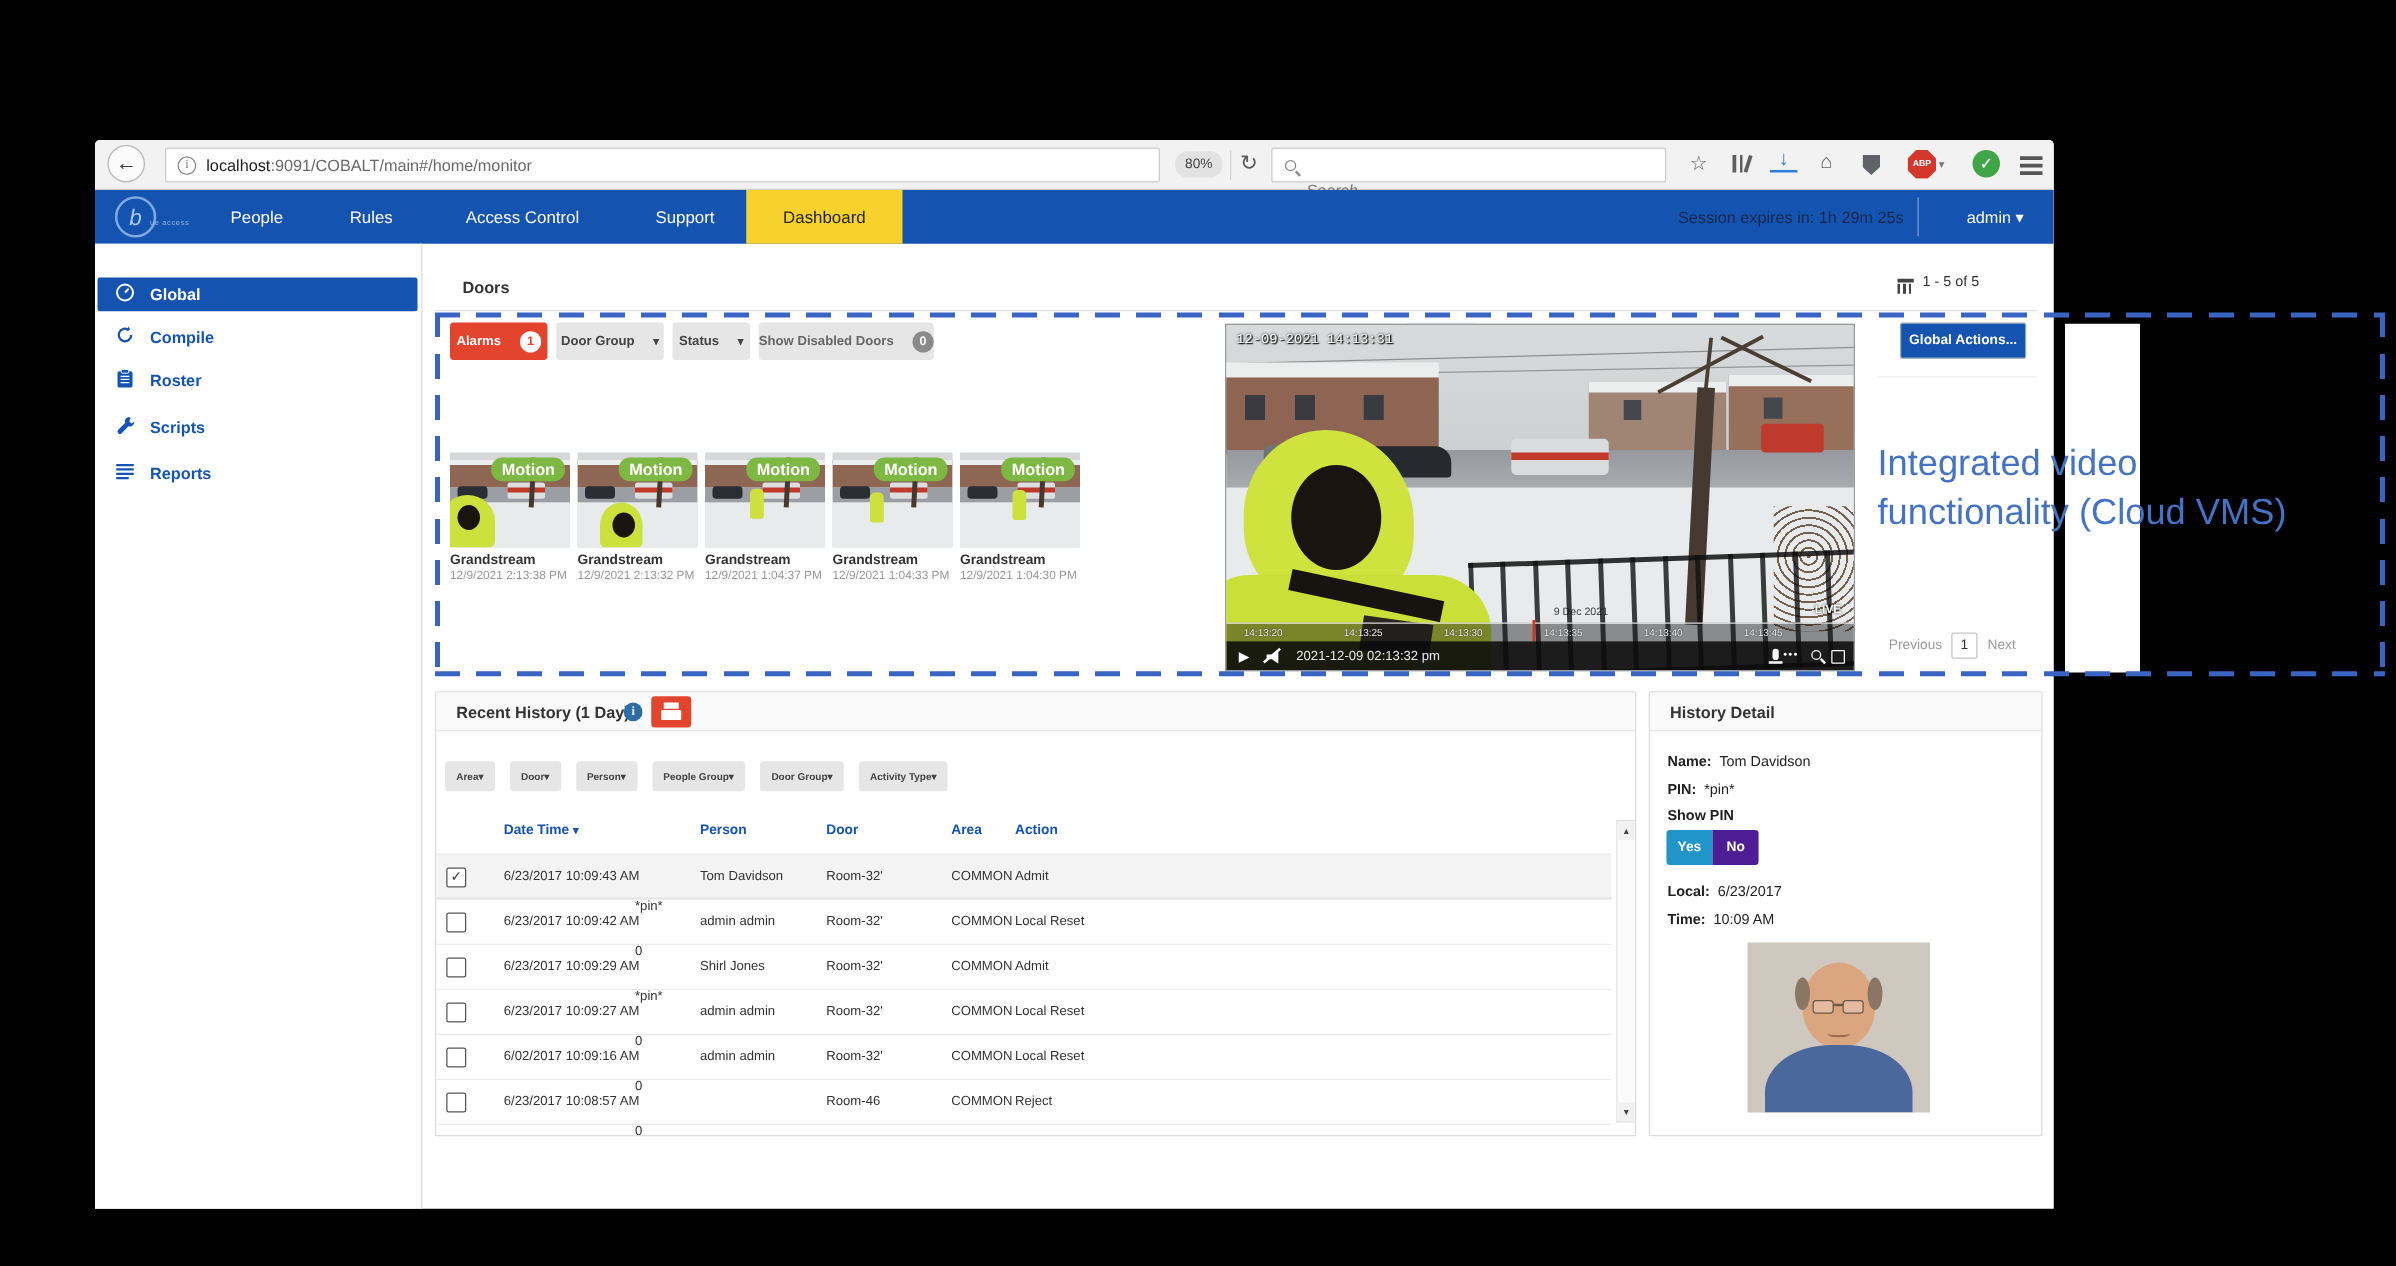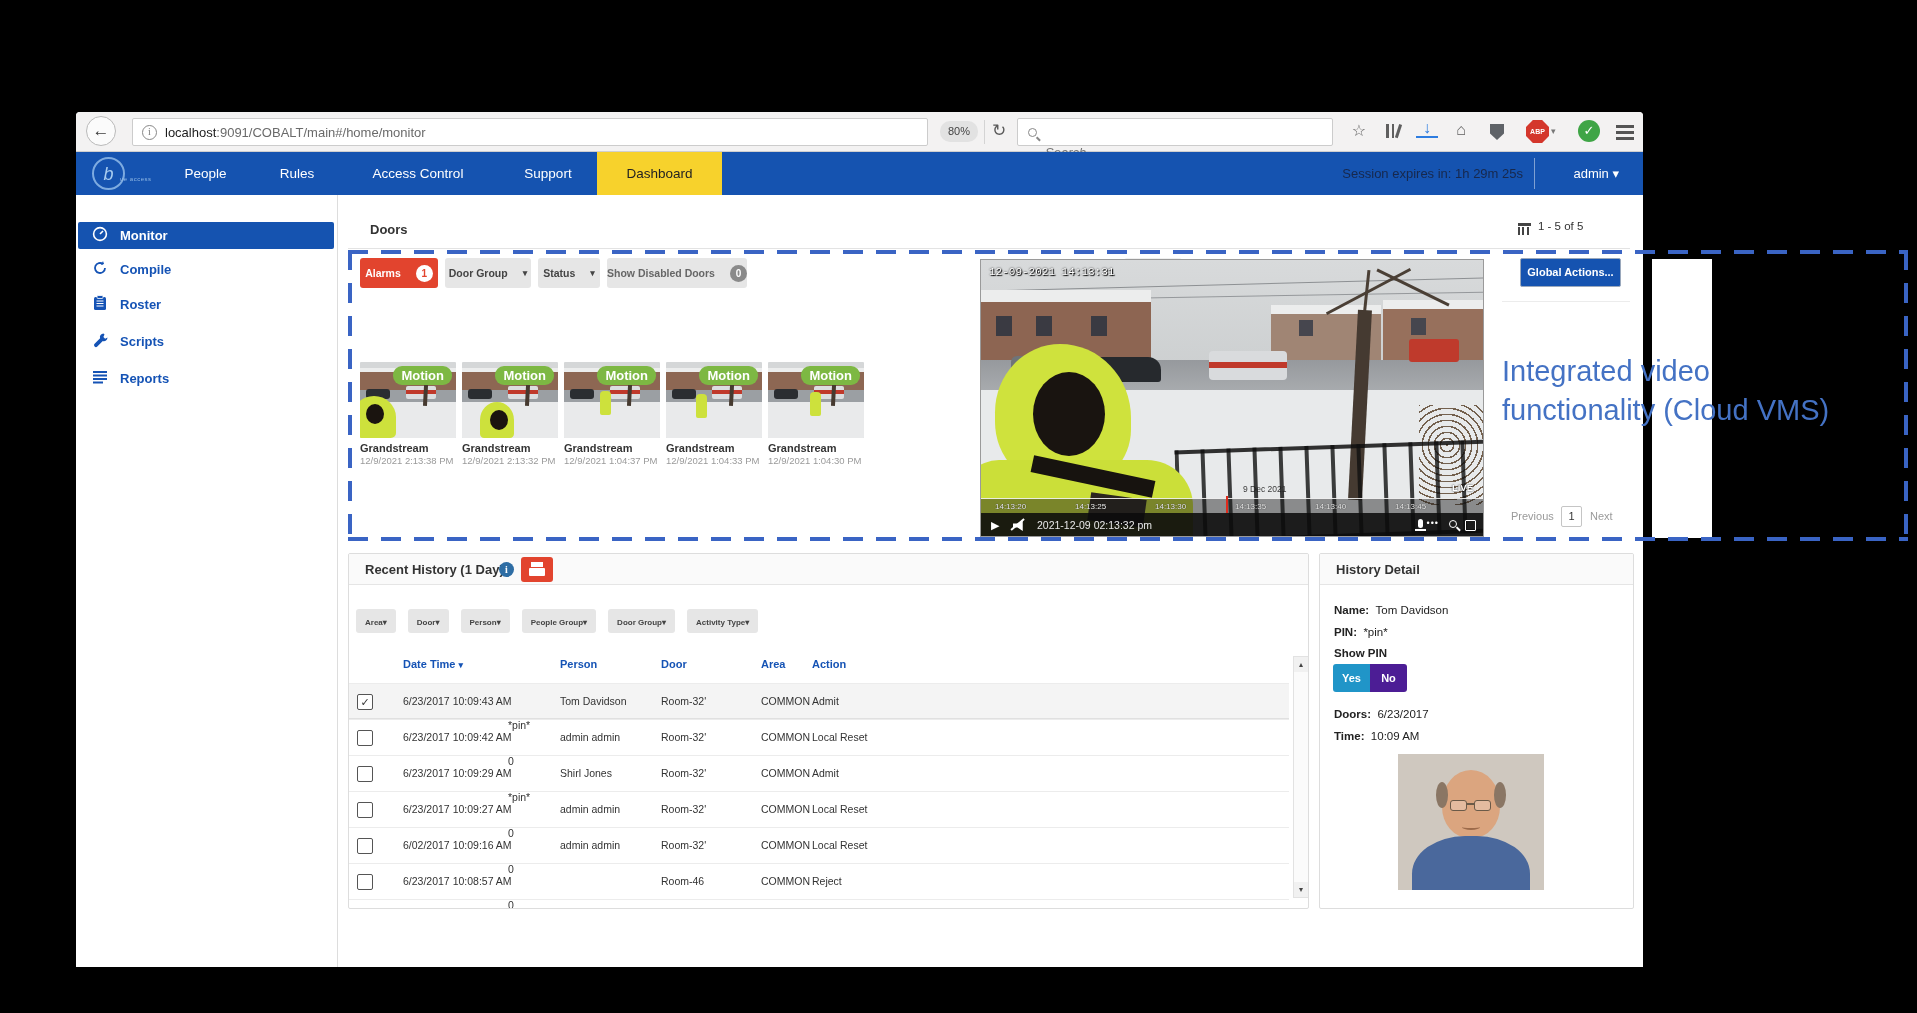--- a/index.html
+++ b/index.html
@@ -194,21 +194,21 @@
       <div class="nav-sep"></div>
       <div class="admin"><span>admin</span> <span>▾</span></div>
     </div>
 
     <div class="sidebar">
       <div class="side-item active" style="top:27px;">
         <span class="ic"><svg width="16" height="16" viewBox="0 0 16 16">
               <circle cx="8" cy="8" r="6.4" fill="none" stroke="#fff" stroke-width="1.6"></circle>
               <path d="M8 8 L11 5" stroke="#fff" stroke-width="1.6"></path>
             </svg></span>
-        <span>Monitor</span>
+        <span>Global</span>
       </div>
       <div class="side-item" style="top:61px;">
         <span class="ic"><svg width="16" height="16" viewBox="0 0 16 16">
               <path d="M13 8a5 5 0 1 1-2-4" fill="none" stroke="#1553b5" stroke-width="1.8"></path>
               <path d="M11 1l1 3-3 1z" fill="#1553b5"></path>
             </svg></span>
         <span>Compile</span>
       </div>
       <div class="side-item" style="top:96px;">
         <span class="ic"><svg width="14" height="16" viewBox="0 0 14 16">
@@ -509,21 +509,21 @@
       <div class="panel-hd">
         <div class="t">History Detail</div>
       </div>
       <div class="fld" style="top:50px;"><b>Name:</b>&nbsp;&nbsp;<span>Tom Davidson</span></div>
       <div class="fld" style="top:72px;"><b>PIN:</b>&nbsp;&nbsp;<span>*pin*</span></div>
       <div class="fld" style="top:93px;font-weight:bold;">Show PIN</div>
       <div class="yn">
         <div class="yes">Yes</div>
         <div class="no">No</div>
       </div>
-      <div class="fld" style="top:154px;"><b>Doors:</b>&nbsp;&nbsp;<span>6/23/2017</span></div>
+      <div class="fld" style="top:154px;"><b>Local:</b>&nbsp;&nbsp;<span>6/23/2017</span></div>
       <div class="fld" style="top:176px;"><b>Time:</b>&nbsp;&nbsp;<span>10:09 AM</span></div>
       <div class="photo">
         <div class="head"></div>
         <div class="hair" style="left:38px;top:28px;"></div>
         <div class="hair" style="left:96px;top:28px;"></div>
         <div class="glasses">
             <div class="lens" style="left:2px;"></div>
             <div class="lens" style="left:26px;"></div>
             <div style="position:absolute;left:19px;top:3px;width:8px;height:1.6px;background:#6b5a48;"></div>
           </div>

